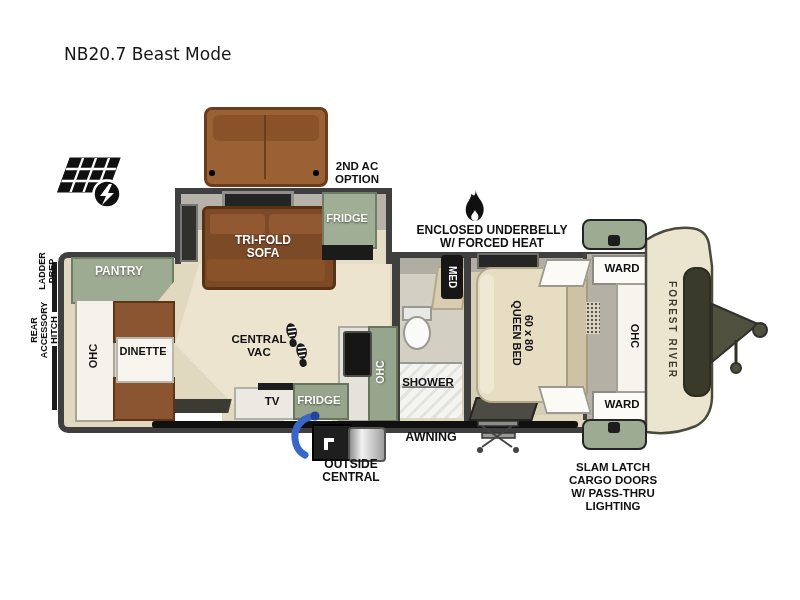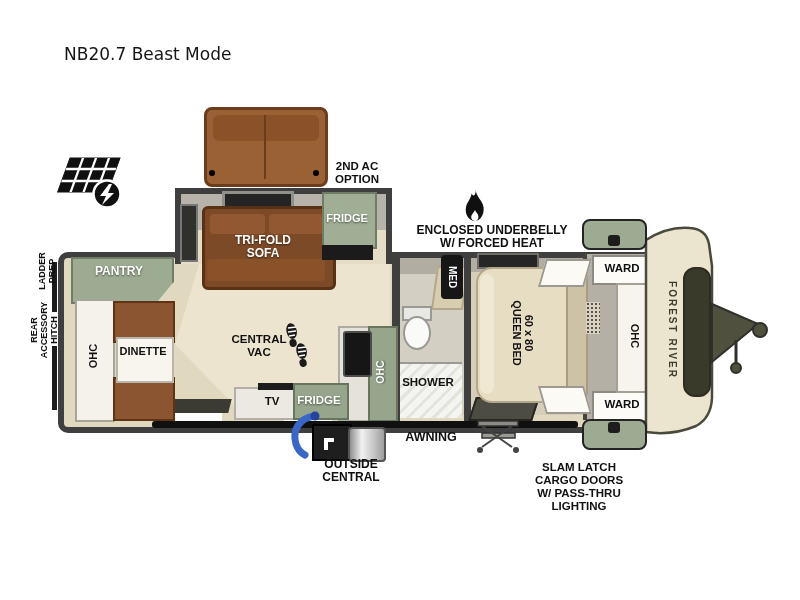--- a/index.html
+++ b/index.html
@@ -136,21 +136,21 @@
 
   <div class="wall abs" style="left:392px;top:252px;width:8px;height:169px;"></div>
   <div class="abs" style="left:400px;top:258px;width:64px;height:157px;background:#d3cfc3;z-index:2;"></div>
   <div class="abs" style="left:400px;top:258px;width:64px;height:16px;background:#b1ada2;z-index:3;"></div>
   <div class="abs" style="left:434px;top:266px;width:28px;height:40px;background:#d9cdb0;border:2px solid #b3a88c;transform:skewX(-8deg);z-index:4;"></div>
   <div class="abs" style="left:402px;top:306px;width:26px;height:11px;background:#e8e8e4;border:2px solid #9a9a94;z-index:4;"></div>
   <div class="abs" style="left:403px;top:316px;width:24px;height:30px;background:#fafaf8;border:2px solid #9a9a94;border-radius:50%;z-index:4;"></div>
   <div class="abs" style="left:441px;top:255px;width:22px;height:44px;background:#161616;border-radius:4px;z-index:5;"></div>
   <div class="lbl fs10 r90" style="left:452px;top:277px;color:#fff;">MED</div>
   <div class="abs" style="left:400px;top:362px;width:62px;height:54px;background:repeating-linear-gradient(135deg,#f4f4f0 0 6px,#e4e4de 6px 9px);border-top:2px solid #9a9a94;z-index:3;"></div>
-  <div class="lbl b fs115" style="left:428px;top:382px;">SHOWER</div>
+  <div class="lbl b fs115" style="left:428px;top:382px;text-decoration:underline;">SHOWER</div>
   <div class="wall abs" style="left:464px;top:252px;width:7px;height:169px;"></div>
 
   <div class="abs" style="left:471px;top:258px;width:114px;height:157px;background:#d7ceb9;z-index:2;"></div>
   <div class="abs" style="left:471px;top:258px;width:114px;height:14px;background:#b1ada2;z-index:3;"></div>
   <div class="abs" style="left:477px;top:253px;width:58px;height:12px;background:#262626;border:2px solid #6e6e66;z-index:4;"></div>
   <div class="abs" style="left:472px;top:397px;width:60px;height:20px;background:#4c4c44;border:2px solid #26261f;transform:skewX(-18deg);z-index:4;"></div>
   <div class="abs" style="left:476px;top:267px;width:90px;height:132px;background:#e6ddc2;border:2px solid #b2a78a;border-radius:16px 4px 4px 16px;z-index:5;">
     <div class="abs" style="left:2px;top:5px;width:14px;height:120px;background:#efe8d3;border-radius:12px;"></div>
   </div>
   <div class="abs" style="left:566px;top:274px;width:18px;height:116px;background:#cdc2a6;border:2px solid #a79c80;z-index:5;"></div>
@@ -179,21 +179,21 @@
     <circle cx="98" cy="150" r="5" fill="#50503e" stroke="#30302a" stroke-width="2"></circle>
   </svg>
   <div class="lbl r90" style="left:672px;top:330px;font-size:10px;letter-spacing:2px;color:#3c3c2c;z-index:7;">FOREST RIVER</div>
 
   <div class="abs" style="left:582px;top:219px;width:61px;height:27px;background:#9dab92;border:2.5px solid #242424;border-radius:8px;z-index:7;">
     <div class="abs" style="left:24px;top:14px;width:12px;height:11px;background:#1d1d1d;border-radius:3px;"></div>
   </div>
   <div class="abs" style="left:582px;top:419px;width:61px;height:27px;background:#9dab92;border:2.5px solid #242424;border-radius:8px;z-index:7;">
     <div class="abs" style="left:24px;top:1px;width:12px;height:11px;background:#1d1d1d;border-radius:3px;"></div>
   </div>
-  <div class="lbl b fs115" style="left:579px;top:487px;">
+  <div class="lbl b fs115" style="left:613px;top:487px;">
     <span>SLAM LATCH</span><br><span>CARGO DOORS</span><br>
     <span>W/ PASS-THRU</span><br><span>LIGHTING</span>
   </div>
 
   <svg class="abs" style="left:462px;top:188px;z-index:7;" width="26" height="36" viewBox="0 0 26 36">
     <path d="M14 1 C13 7 19 11 21 17 C23.5 24.5 19 33 13 33 C7 33 2.5 26.5 4 19 C5 14 9 11 9.5 5.5 C11 8.5 13.5 9 14 1 Z" fill="#101010"></path>
     <path d="M13 33 C10.4 33 8.6 30.4 9.4 27.8 C10.2 25.2 12.2 24.4 13 22 C13.8 24.4 16.2 25.8 16.4 28.2 C16.6 30.8 15 33 13 33 Z" fill="#fff"></path>
   </svg>
   <div class="lbl b fs12" style="left:492px;top:237px;">
     <span>ENCLOSED UNDERBELLY</span><br><span>W/ FORCED HEAT</span>

